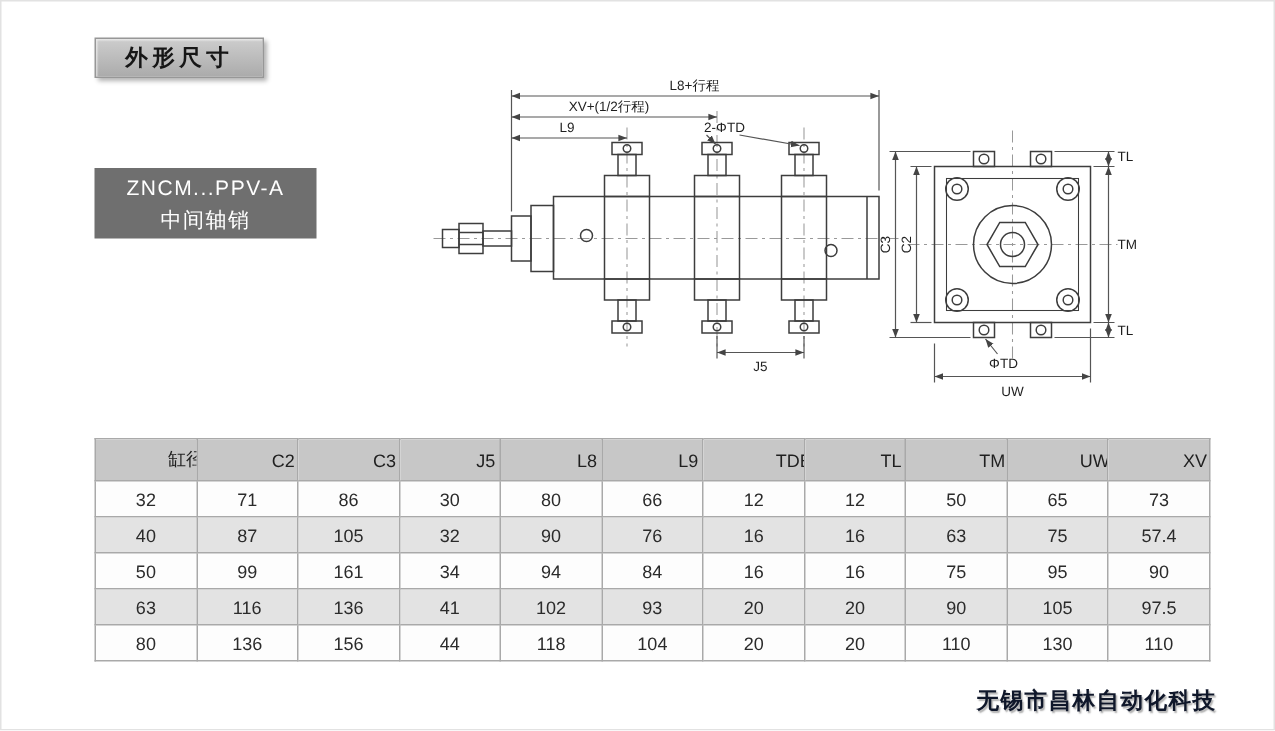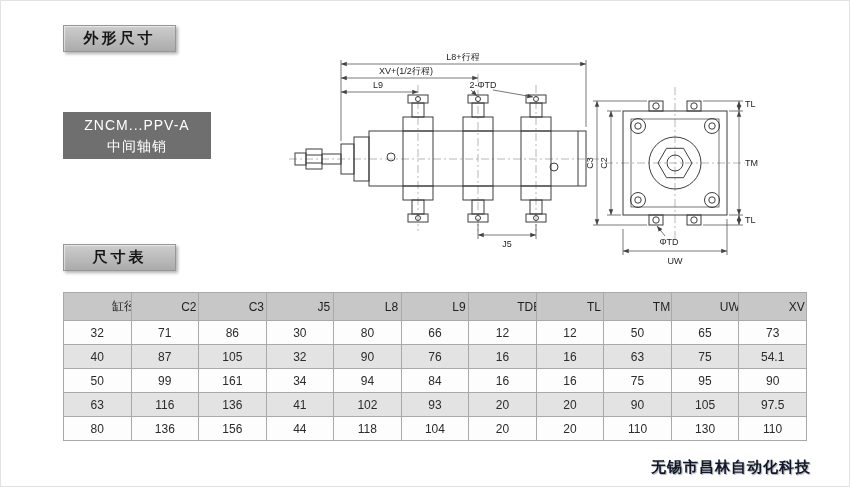--- a/index.html
+++ b/index.html
@@ -47,21 +47,20 @@
 
 <div class="page">
 
   <div class="section-label" style="top:24px">外形尺寸</div>
 
   <div class="product-label">
     <span>ZNCM...PPV-A</span>
     <span>中间轴销</span>
   </div>
 
-  <div class="section-label" style="top:243px">尺寸表</div>
 
   <svg viewBox="0 0 540 245" style="position:absolute;left:280px;top:42px;width:540px;height:245px;">
     <defs>
       <marker id="arr" viewBox="0 0 10 10" refX="9" refY="5" markerWidth="8" markerHeight="8" orient="auto-start-reverse">
         <path d="M0,1.5 L9,5 L0,8.5 z" fill="#444"></path>
       </marker>
     </defs>
 
     <g stroke="#3d3d3d" fill="none" stroke-width="1">
 
@@ -232,21 +231,21 @@
           <td>40</td>
           <td>87</td>
           <td>105</td>
           <td>32</td>
           <td>90</td>
           <td>76</td>
           <td>16</td>
           <td>16</td>
           <td>63</td>
           <td>75</td>
-          <td>54.1</td>
+          <td>57.4</td>
         </tr>
         <tr>
           <td>50</td>
           <td>99</td>
           <td>161</td>
           <td>34</td>
           <td>94</td>
           <td>84</td>
           <td>16</td>
           <td>16</td>

